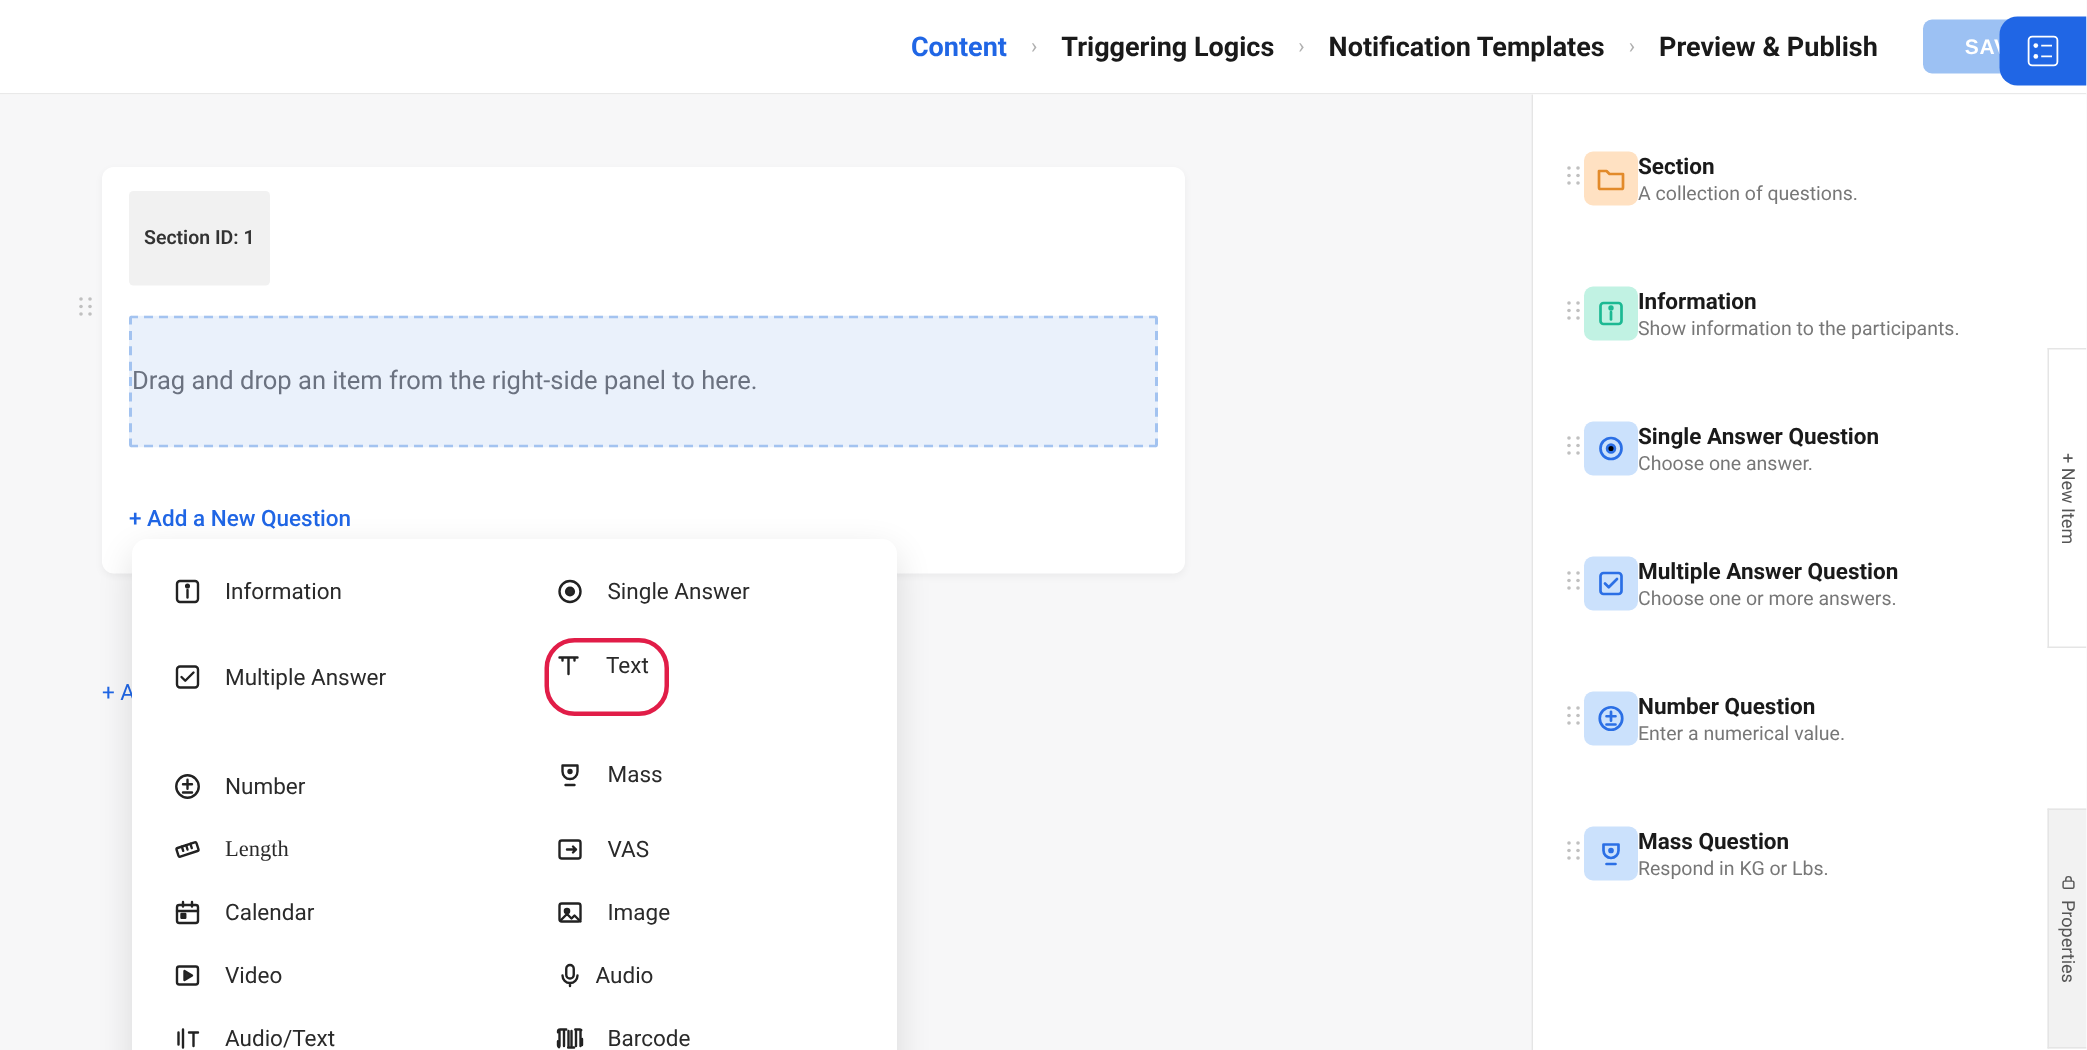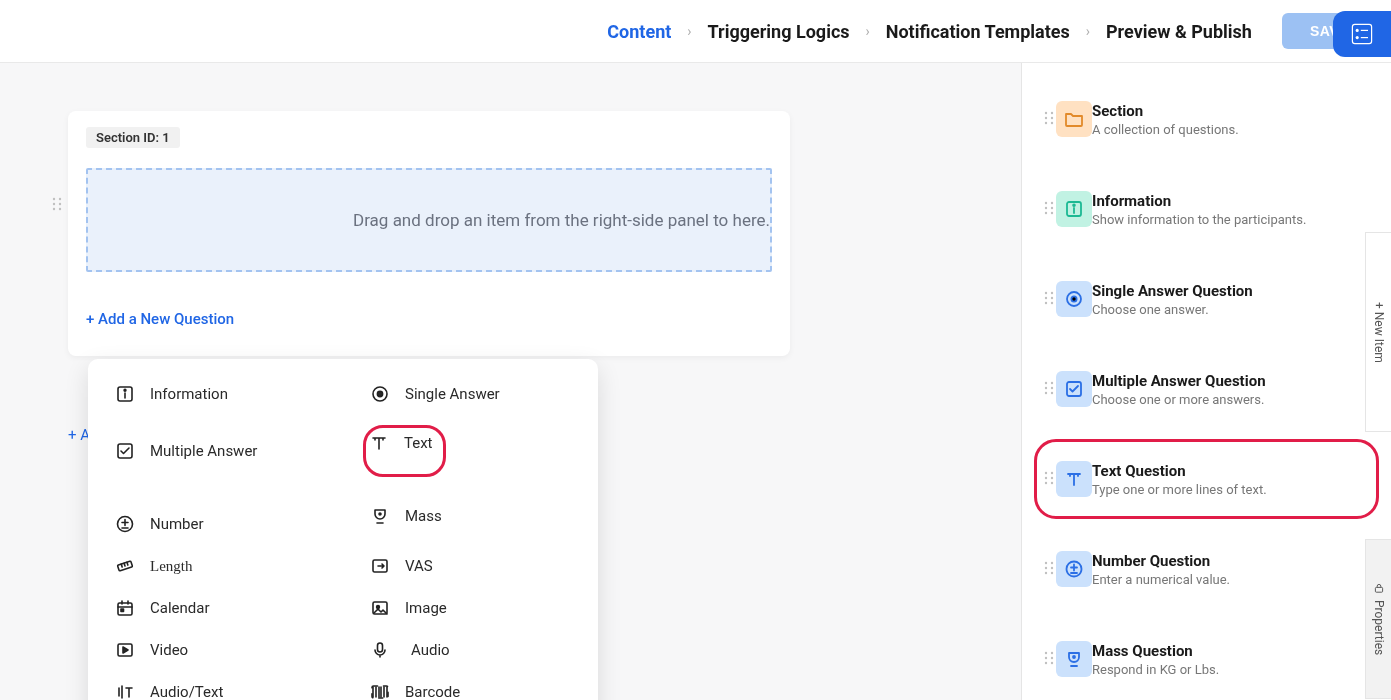--- a/index.html
+++ b/index.html
@@ -91,34 +91,34 @@
     border-radius: 8px;
     box-shadow: 0 2px 6px rgba(0,0,0,0.05);
     padding: 16px 18px 28px 18px;
     position: relative;
   }
   .section-chip {
     background: #f1f1f1;
     color: #333333;
     font-size: 13px;
     font-weight: 600;
-    padding: 3px 10px;
+    padding: 24px 10px;
     border-radius: 3px;
     display: inline-block;
   }
   .dropzone {
     margin-top: 20px;
     border: 2px dashed #a3c3f0;
     background: #eaf1fb;
     color: #6b7280;
     font-size: 17px;
-    height: 104px;
-    display: flex;
-    align-items: center;
-    justify-content: flex-end;
+    height: 88px;
+    display: flex;
+    align-items: center;
+    justify-content: flex-start;
     border-radius: 2px;
   }
   .add-question-link {
     margin-top: 38px;
     color: #2066E5;
     font-size: 15px;
     font-weight: 500;
     cursor: pointer;
     display: inline-block;
   }
@@ -474,21 +474,21 @@
           <span style="display: inline-flex; align-items: center; gap: 14px;">
             <span class="icon-slot">
               <svg viewBox="0 0 20 20" stroke="#222" stroke-width="1.6" fill="none" stroke-linecap="round" stroke-linejoin="round">
                 <use href="#i-video"></use>
               </svg>
             </span>
             <span>Video</span>
           </span>
         </div>
         <div class="popup-item">
-          <span style="display: inline-flex; align-items: center; gap: 20px;">
+          <span style="display: inline-flex; align-items: center; gap: 6px;">
             <span class="icon-slot">
               <svg viewBox="0 0 20 20" stroke="#222" stroke-width="1.6" fill="none" stroke-linecap="round" stroke-linejoin="round">
                 <use href="#i-mic"></use>
               </svg>
             </span>
             <span>Audio</span>
           </span>
         </div>
         <div class="popup-item">
           <span style="display: inline-flex; align-items: center; gap: 14px;">
@@ -569,35 +569,20 @@
           <div class="title">Multiple Answer Question</div>
           <div class="desc">Choose one or more answers.</div>
         </div>
       </div>
       <div class="palette-item">
         <span class="grip grip-dots"><svg viewBox="0 0 10 14">
             <use href="#i-grip"></use>
           </svg></span>
         <div class="palette-icon" style="background: rgb(203, 225, 252);">
           <svg viewBox="0 0 20 20" stroke="#2B6FE5" fill="none" stroke-width="1.8" stroke-linecap="round" stroke-linejoin="round">
-            <use href="#i-text-t"></use>
-          </svg>
-        </div>
-        <div class="palette-text">
-          <div class="title">Text Question</div>
-          <div class="desc">Type one or more lines of text.</div>
-        </div>
-        <div class="annot-circle"></div>
-      </div>
-      <div class="palette-item">
-        <span class="grip grip-dots"><svg viewBox="0 0 10 14">
-            <use href="#i-grip"></use>
-          </svg></span>
-        <div class="palette-icon" style="background: rgb(203, 225, 252);">
-          <svg viewBox="0 0 20 20" stroke="#2B6FE5" fill="none" stroke-width="1.8" stroke-linecap="round" stroke-linejoin="round">
             <use href="#i-plusminus-circle"></use>
           </svg>
         </div>
         <div class="palette-text">
           <div class="title">Number Question</div>
           <div class="desc">Enter a numerical value.</div>
         </div>
       </div>
       <div class="palette-item">
         <span class="grip grip-dots"><svg viewBox="0 0 10 14">

